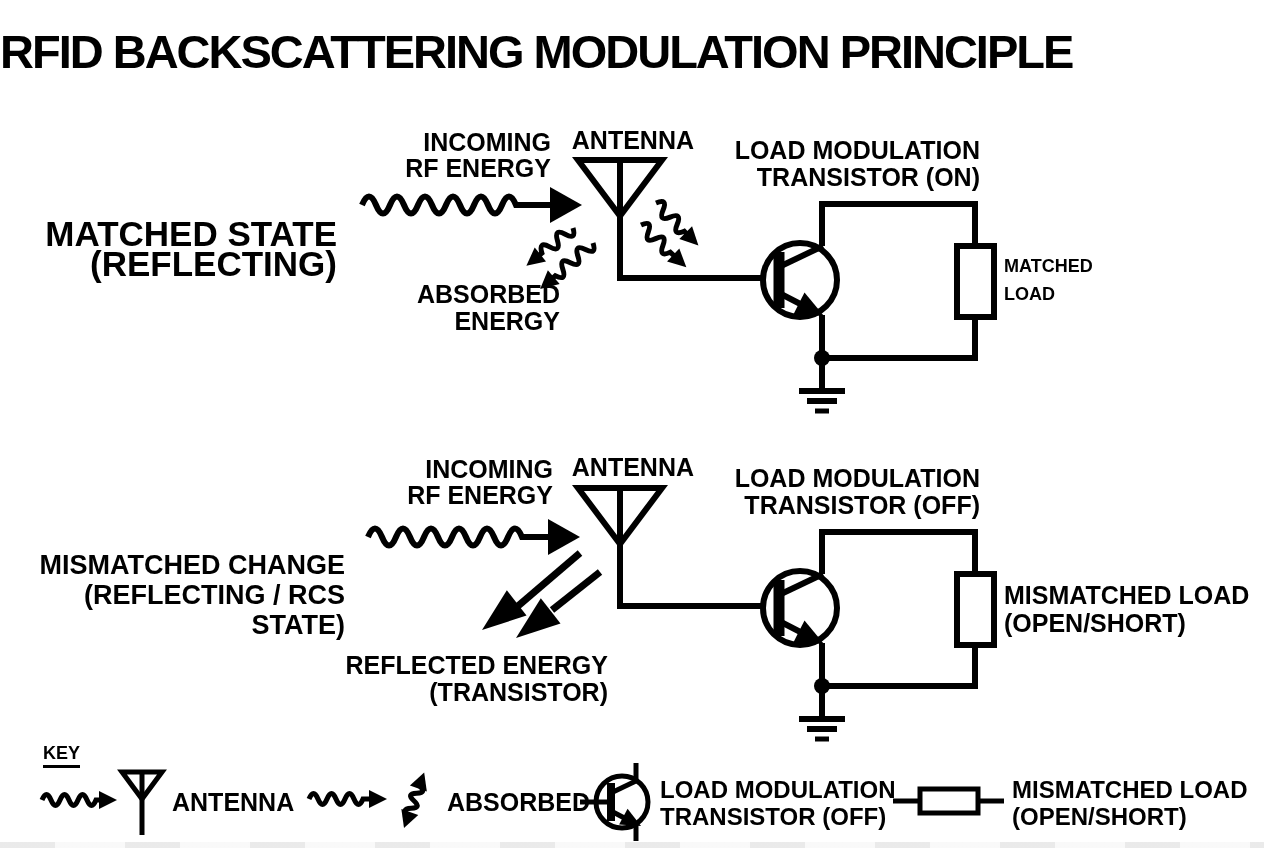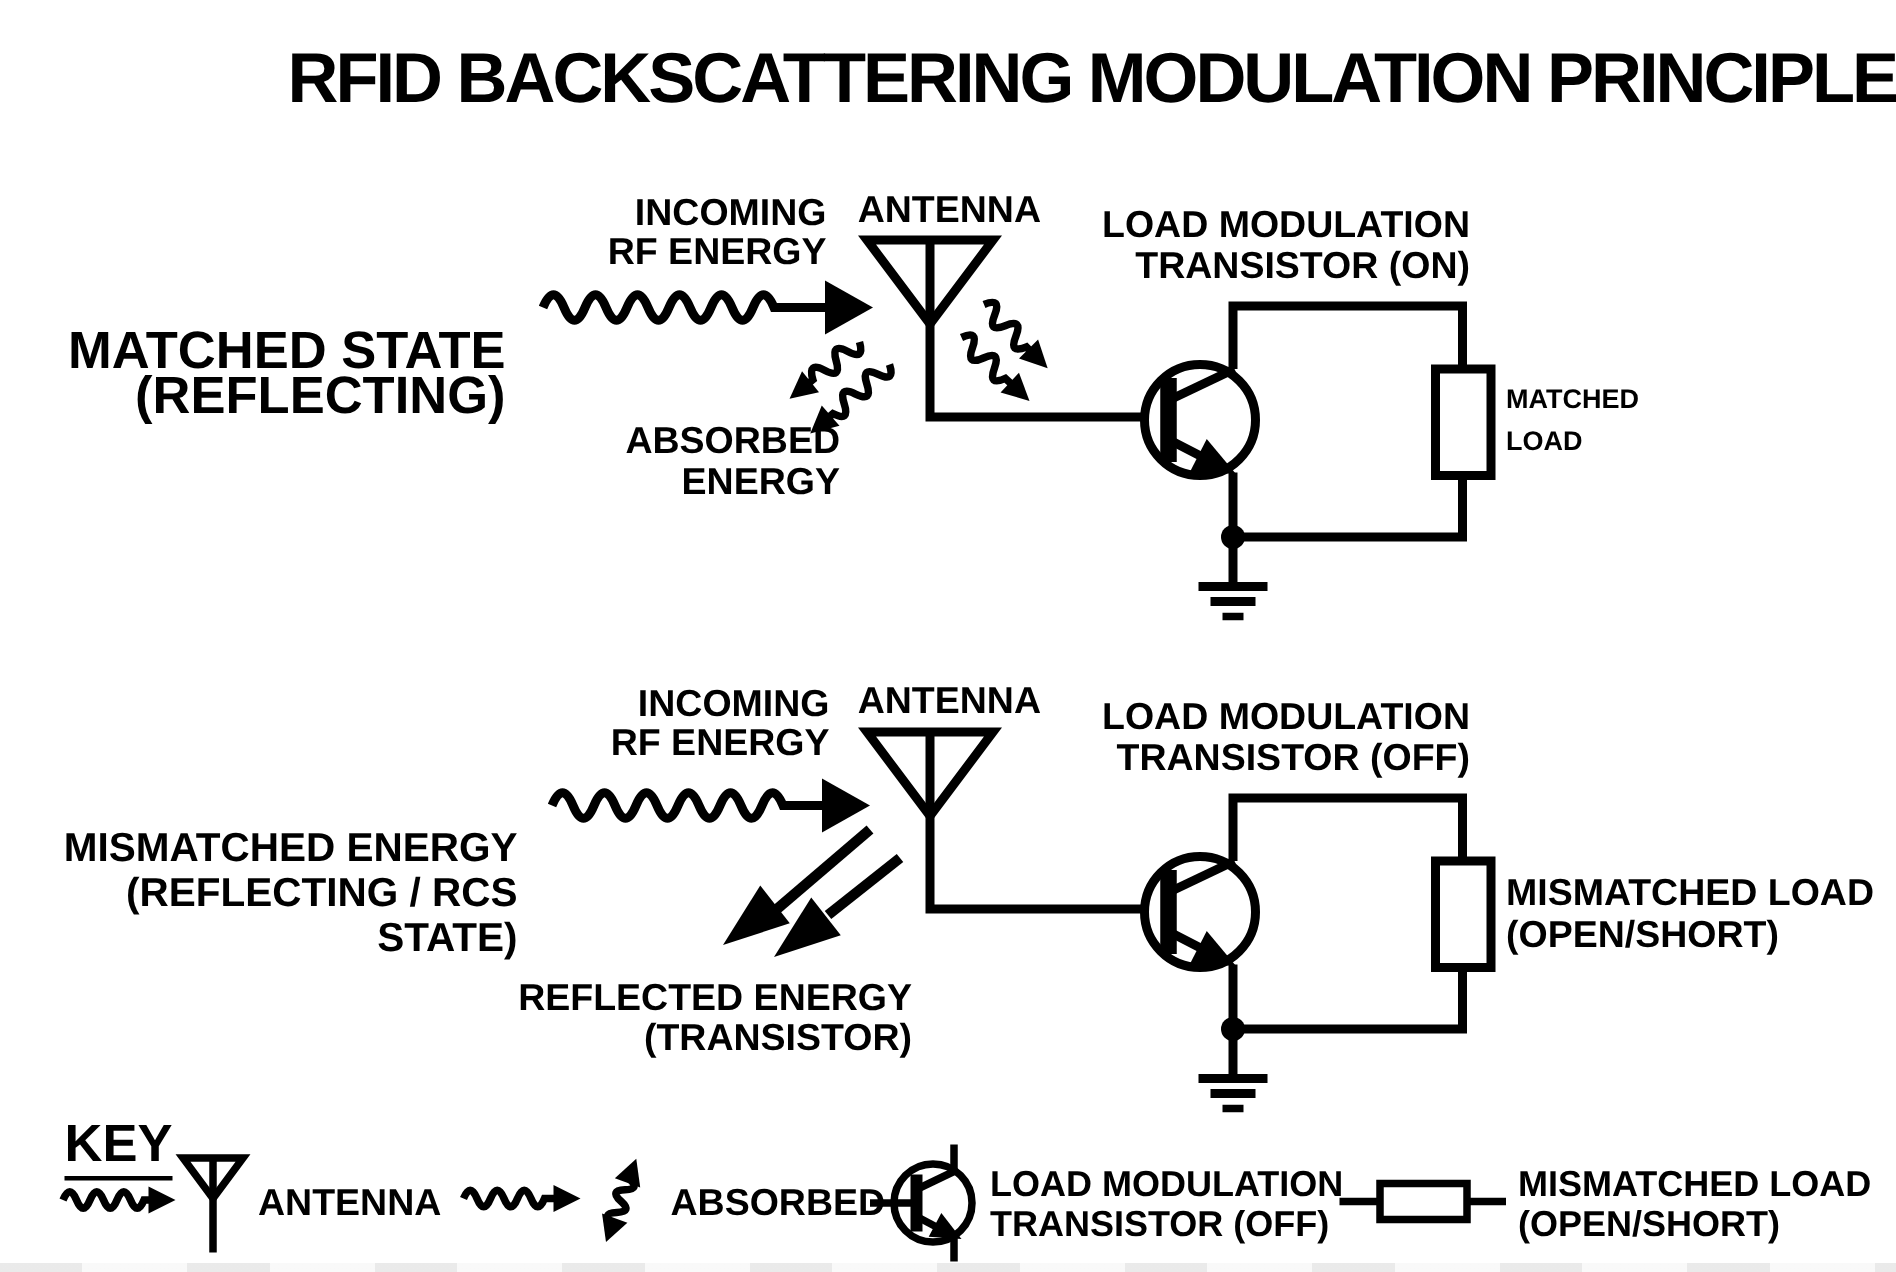--- a/index.html
+++ b/index.html
@@ -7,21 +7,21 @@
     position:relative;width:1264px;height:848px;background:#ffffff;overflow:hidden;
     font-family:"Liberation Sans",sans-serif;color:#000;
   }
   svg.art{position:absolute;left:0;top:0;}
   .lbl{
     position:absolute;font-weight:bold;color:#000;white-space:nowrap;
     font-family:"Liberation Sans",sans-serif;
   }
   .center{text-align:right;}
   .title{
-    left:0;top:24px;width:1264px;text-align:right;
+    left:0;top:24px;width:1264px;text-align:left;
     font-size:47px;letter-spacing:-2px;
   }
   .keytitle{
     border-bottom:3px solid #000;padding-bottom:1px;display:inline-block;
   }
   .artifact{
     position:absolute;left:0;bottom:0;width:1264px;height:6px;opacity:.55;
     background:repeating-linear-gradient(90deg,#d9d9d9 0 55px,#f4f4f4 55px 125px);
   }
 </style>
@@ -197,21 +197,21 @@
     <div>LOAD MODULATION</div>
     <div>TRANSISTOR (ON)</div>
   </div>
 
   <div class="lbl" style="left:1004px;top:252px;font-size:18px;line-height:28px">
     <div>MATCHED</div>
     <div>LOAD</div>
   </div>
 
   <div class="lbl center" style="left:25px;top:550px;width:320px;font-size:27px;line-height:30px">
-    <div>MISMATCHED ENERGY</div>
+    <div>MISMATCHED CHANGE</div>
     <div>(REFLECTING / RCS</div>
     <div>STATE)</div>
   </div>
 
   <div class="lbl center" style="left:353px;top:456px;width:200px;font-size:25px;line-height:26px">
     <div>INCOMING</div>
     <div>RF ENERGY</div>
   </div>
 
   <div class="lbl center" style="left:542px;top:453px;width:152px;font-size:25px">ANTENNA</div>
@@ -224,21 +224,21 @@
   <div class="lbl center" style="left:730px;top:465px;width:250px;font-size:25px;line-height:27px">
     <div>LOAD MODULATION</div>
     <div>TRANSISTOR (OFF)</div>
   </div>
 
   <div class="lbl" style="left:1004px;top:581px;font-size:25px;line-height:28px">
     <div>MISMATCHED LOAD</div>
     <div>(OPEN/SHORT)</div>
   </div>
 
-  <div class="lbl" style="left:43px;top:743px;font-size:35px">
+  <div class="lbl" style="left:43px;top:743px;font-size:18px">
     <span class="keytitle">KEY</span>
   </div>
 
   <div class="lbl" style="left:172px;top:788px;font-size:25px">ANTENNA</div>
 
   <div class="lbl" style="left:447px;top:788px;font-size:25px">ABSORBED</div>
 
   <div class="lbl" style="left:660px;top:776px;font-size:24px;line-height:27px">
     <div>LOAD MODULATION</div>
     <div>TRANSISTOR (OFF)</div>

